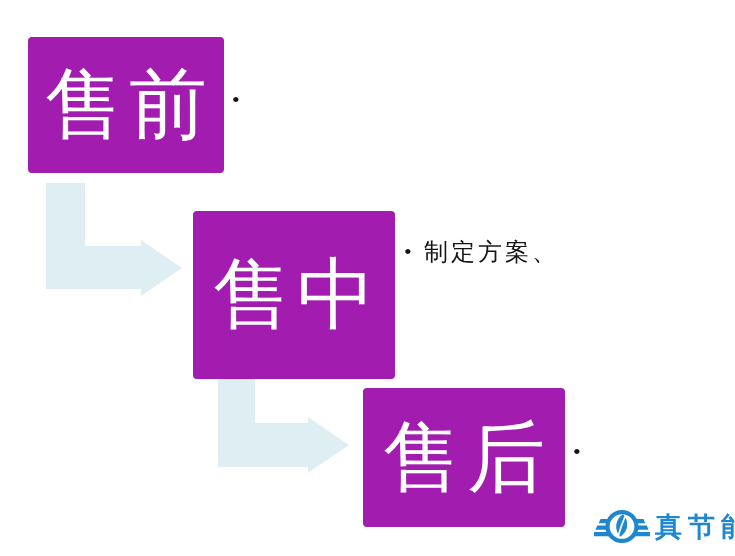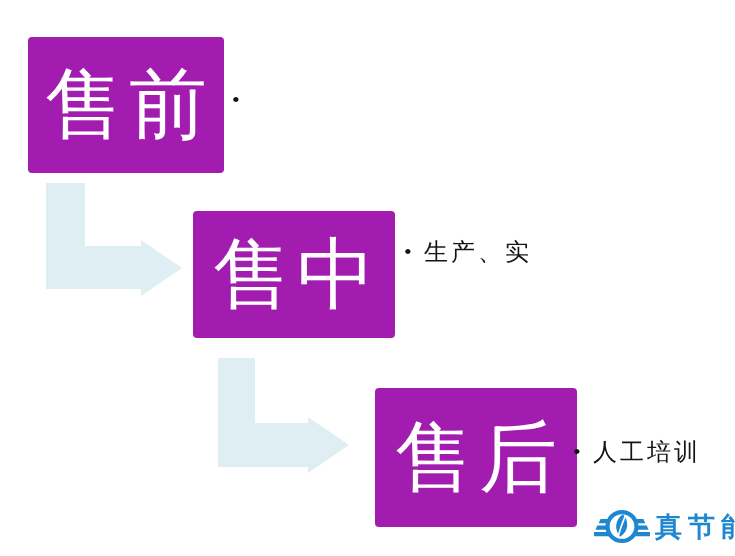--- a/index.html
+++ b/index.html
@@ -33,22 +33,22 @@
   }
   .stage-title {
     color: #ffffff;
     font-size: 78px;
     line-height: 1;
     letter-spacing: 6px;
     padding-left: 6px;
     white-space: nowrap;
   }
   .block-1 { left: 28px;  top: 37px;  width: 196px; height: 136px; }
-  .block-2 { left: 193px; top: 211px; width: 202px; height: 127px; }
-  .block-3 { left: 363px; top: 388px; width: 202px; height: 139px; margin-left: 12px; }
+  .block-2 { left: 193px; top: 211px; width: 202px; height: 168px; }
+  .block-3 { left: 363px; top: 388px; width: 202px; height: 139px; }
 
   .bullet-item {
     position: absolute;
     display: flex;
     align-items: flex-start;
     color: #141414;
     font-size: 24px;
     line-height: 34px;
     letter-spacing: 3px;
   }
@@ -100,32 +100,29 @@
   <div class="bullet-item bullet-1">
     <span class="bullet-dot">•</span>
   </div>
 
   <div class="stage-block block-2">
     <span class="stage-title">售中</span>
   </div>
   <div class="bullet-item bullet-2">
     <span class="bullet-dot">•</span>
     <span class="bullet-lines">
-      <div>生产、实</div>
+      <div>制定方案、</div>
     </span>
   </div>
 
   <div class="stage-block block-3">
     <span class="stage-title">售后</span>
   </div>
   <div class="bullet-item bullet-3">
     <span class="bullet-dot">•</span>
-    <span class="bullet-lines">
-      <span>人工培训</span>
-    </span>
   </div>
 
   <div class="logo">
     <svg class="logo-icon-svg" viewBox="0 0 120 96" xmlns="http://www.w3.org/2000/svg">
       <g fill="#1e87cf">
 
         <polygon points="14,32 52,32 50,41 10,41"></polygon>
         <polygon points="7,46 52,46 50,55 3,55"></polygon>
         <polygon points="0,60 52,60 50,69 -4,69"></polygon>
 

